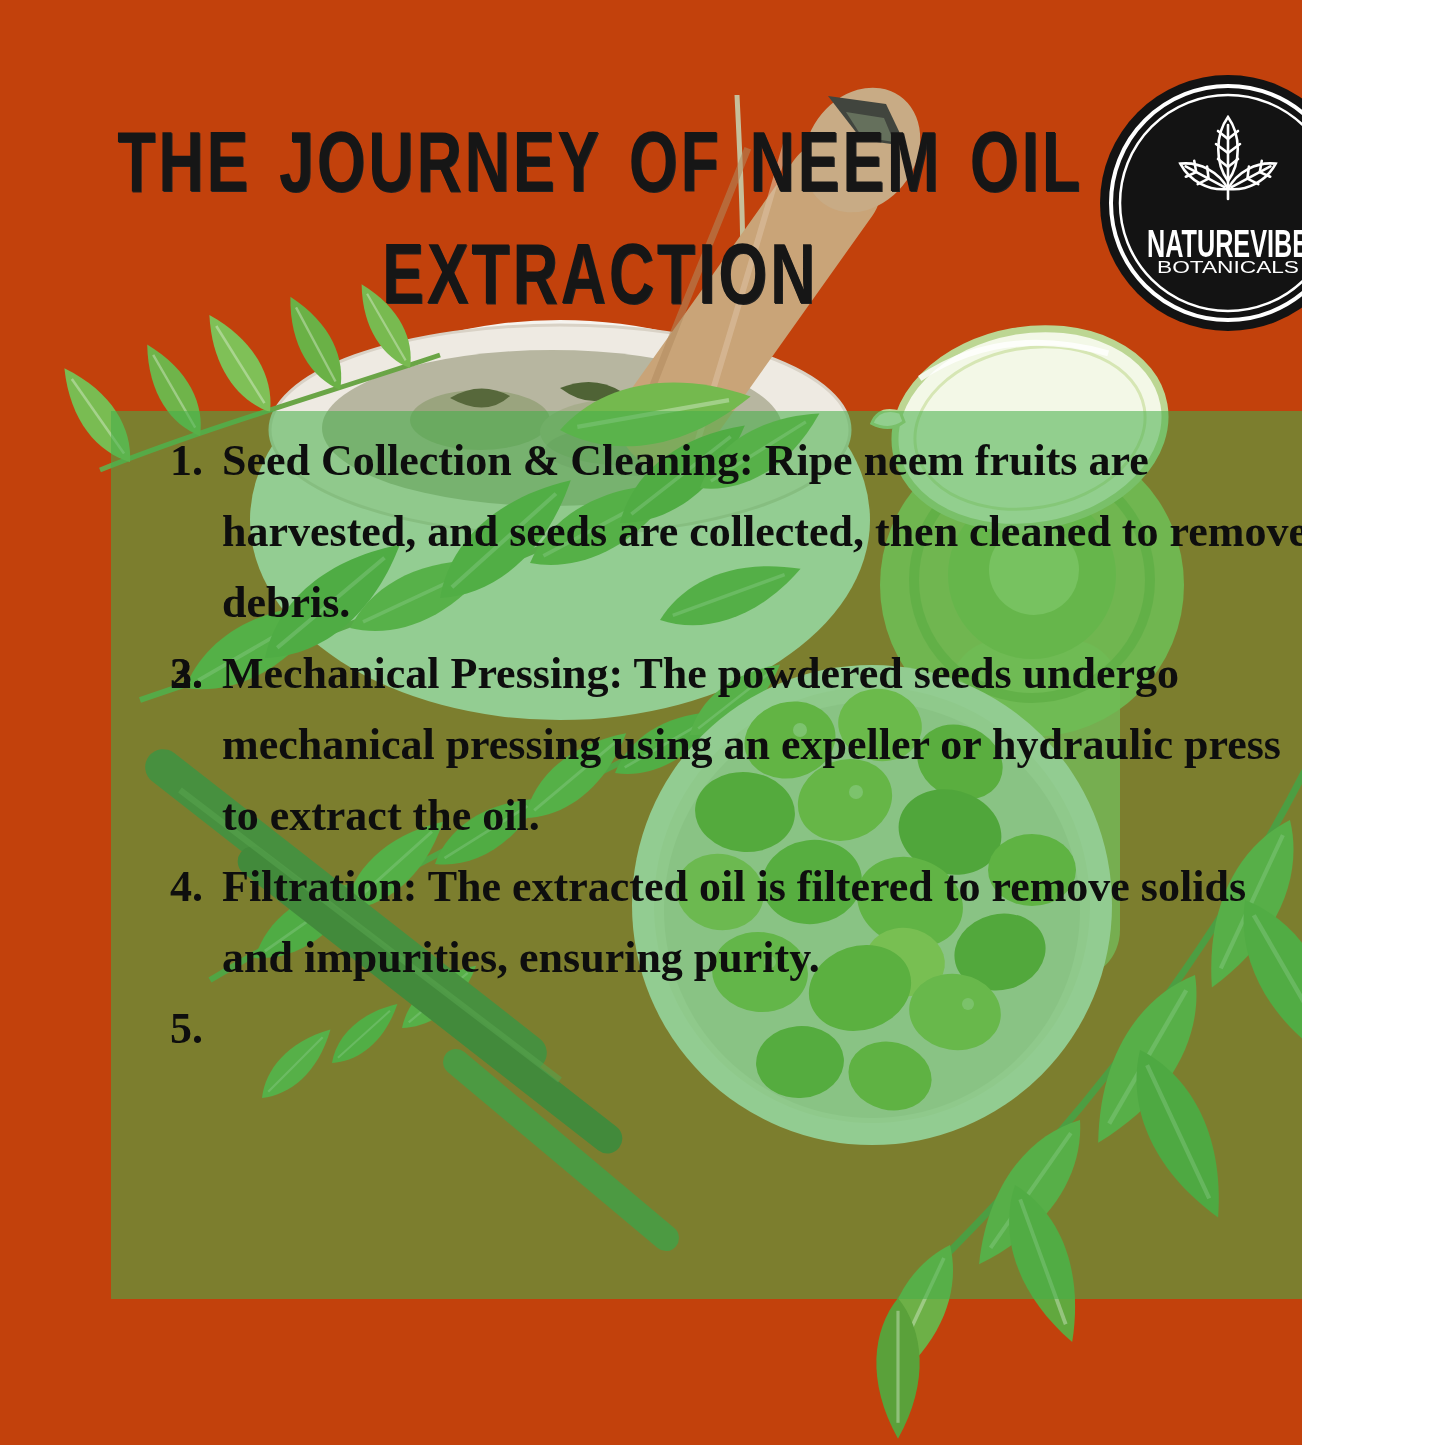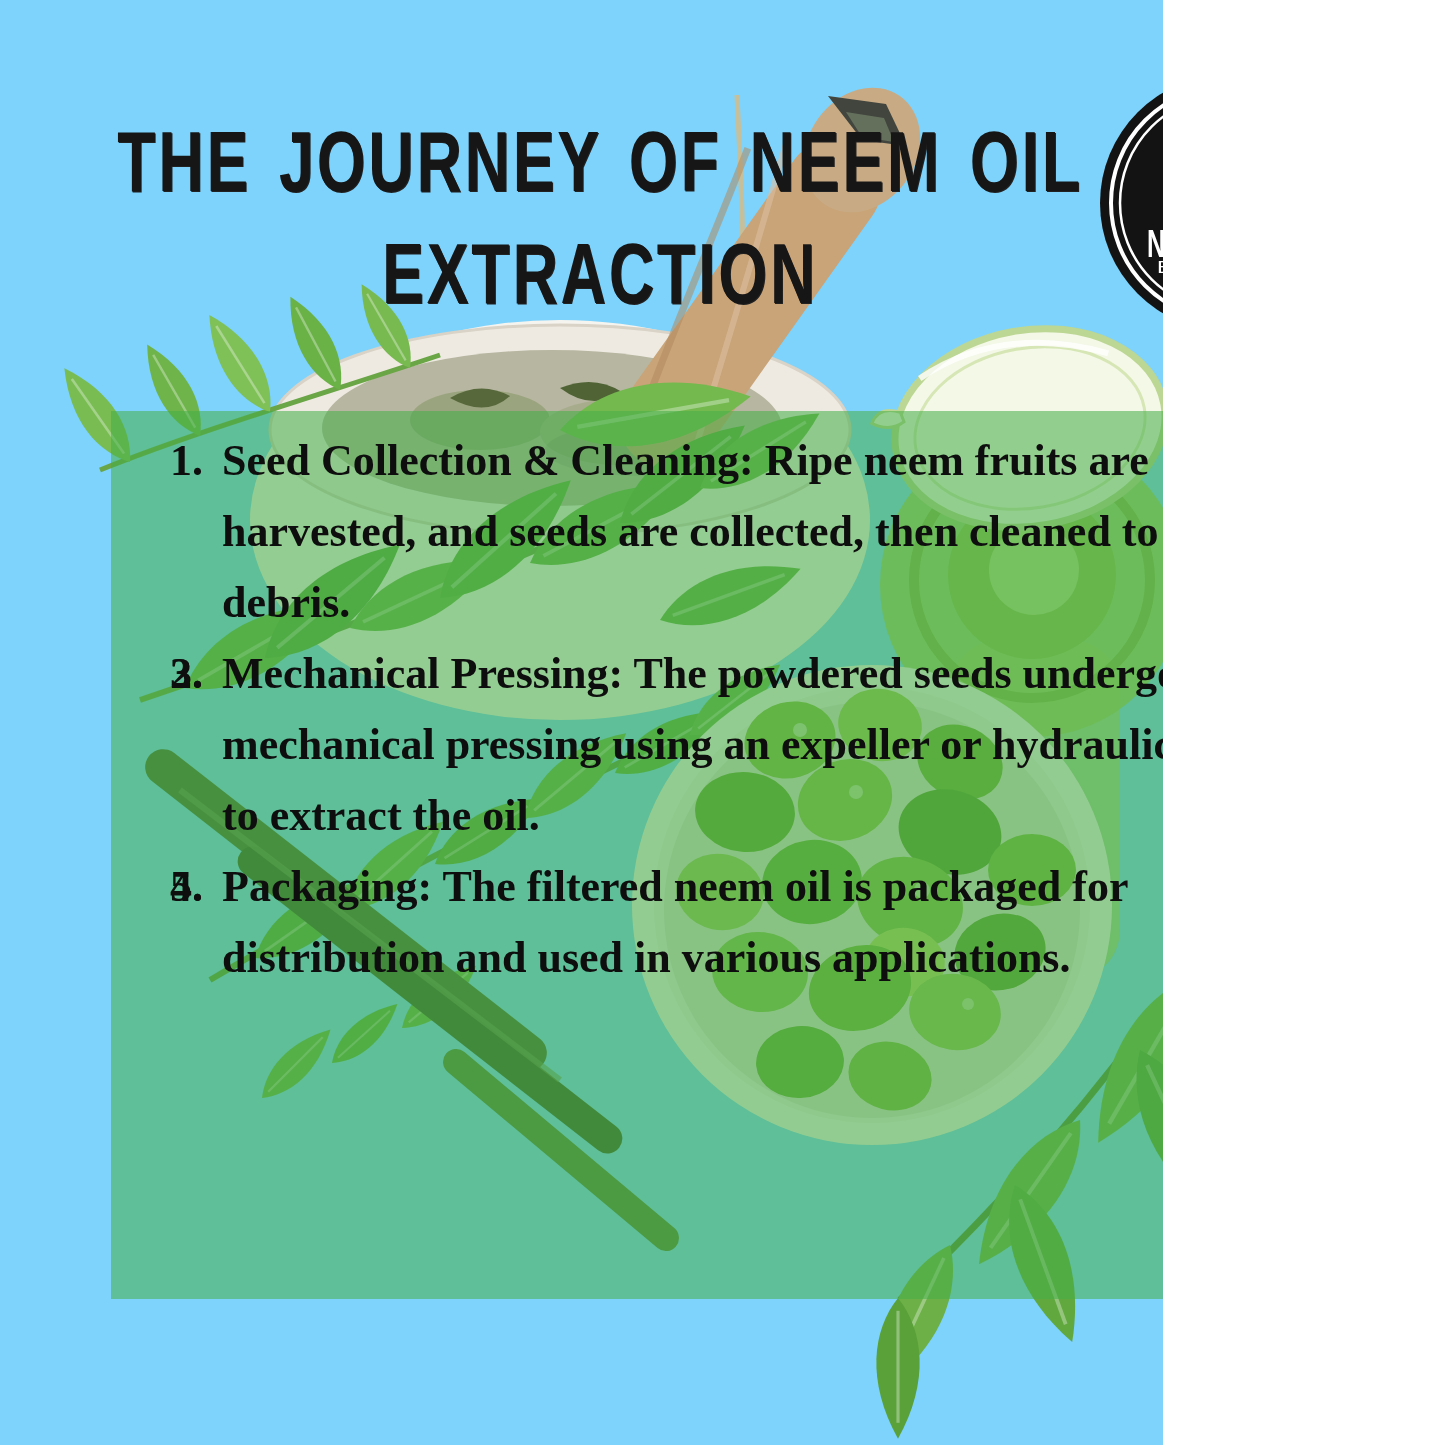--- a/index.html
+++ b/index.html
@@ -1,17 +1,17 @@
 <!DOCTYPE html>
 <html><head>
 <meta charset="utf-8">
 <style>
   html,body{margin:0;padding:0;background:#ffffff;}
   .canvas{
-    position:relative; width:1163px; height:1445px; background:#7dd3fc;
+    position:relative; width:1302px; height:1445px; background:#c2410c;
     overflow:hidden; font-family:"Liberation Sans", sans-serif;
   }
   
   .bg-art{position:absolute; left:0; top:0; width:1445px; height:1445px; z-index:1;}
   
   .title-line{
     position:absolute; left:600px; z-index:4; white-space:nowrap;
     font-family:"Liberation Sans", sans-serif; font-weight:bold;
     font-size:66px; line-height:66px; letter-spacing:3px; word-spacing:8px;
     color:#161616; transform:translateX(-50%) scale(0.95,1.3); transform-origin:top center;
@@ -197,21 +197,21 @@
       <div class="step-item">
         <span class="step-num">1.</span><span class="step-text">Seed Collection &amp; Cleaning: Ripe neem fruits are harvested, and seeds are collected, then cleaned to remove debris.</span>
       </div>
       <div class="step-item">
         <span class="step-num">2.</span>
       </div>
       <div class="step-item">
         <span class="step-num">3.</span><span class="step-text">Mechanical Pressing: The powdered seeds undergo mechanical pressing using an expeller or hydraulic press to extract the oil.</span>
       </div>
       <div class="step-item">
-        <span class="step-num">4.</span>
-      </div>
-      <div class="step-item">
-        <span class="step-num">5.</span><span class="step-text">Packaging: The filtered neem oil is packaged for distribution and used in various applications.</span>
+        <span class="step-num">4.</span><span class="step-text">Filtration: The extracted oil is filtered to remove solids and impurities, ensuring purity.</span>
+      </div>
+      <div class="step-item">
+        <span class="step-num">5.</span>
       </div>
     </div>
   </div>
 
 </div>
 
 </body></html>

